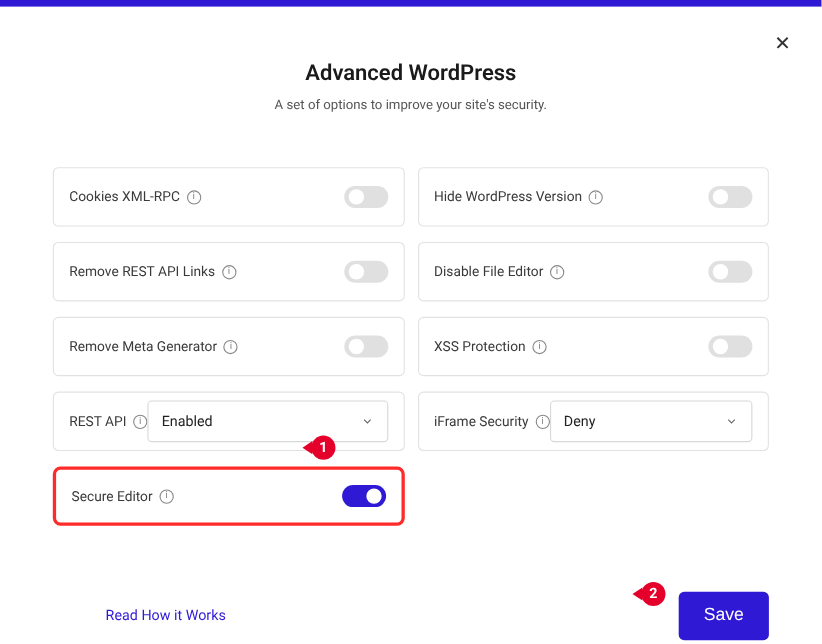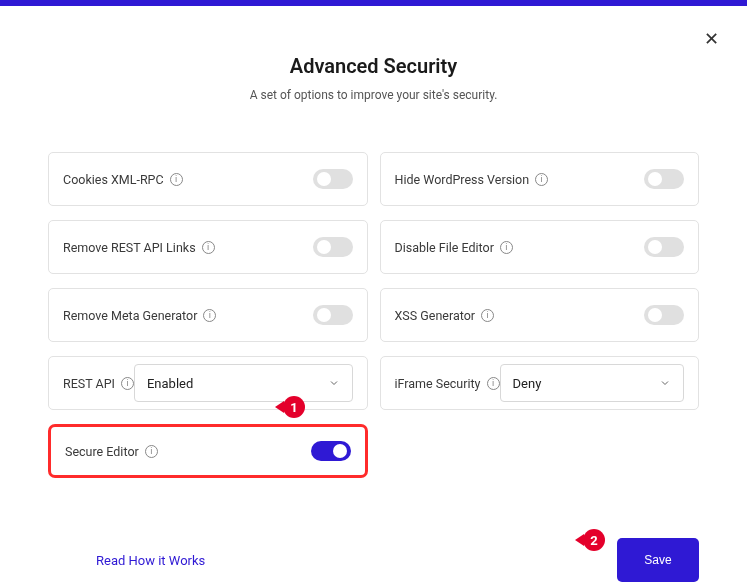--- a/index.html
+++ b/index.html
@@ -146,21 +146,21 @@
       text-decoration: none;
       cursor: pointer;
     }
     .save-btn {
       background: #2f19d4;
       color: #fff;
       border: none;
       border-radius: 5px;
       width: 82px;
       height: 44px;
-      font-size: 12px;
+      font-size: 16px;
       font-weight: 500;
       cursor: pointer;
       position: relative;
     }
     .callout {
       position: absolute;
       background: #e4002b;
       color: #fff;
       font-size: 13px;
       font-weight: 700;
@@ -185,21 +185,21 @@
     .callout.c1 { top: 396px; left: 283px; }
     .callout.c2 { top: 529px; left: 583px; }
   </style>
 </head>
 <body>
 
 <div class="topbar"></div>
 <div class="close-x">✕</div>
 
 <div class="header">
-  <h1>Advanced Security</h1>
+  <h1>Advanced WordPress</h1>
   <p>A set of options to improve your site's security.</p>
 </div>
 
 <div class="grid">
 
   <div class="card">
     <div class="label-wrap">
       <span>Cookies XML-RPC</span>
       <span class="info-icon">i</span>
     </div>
@@ -233,21 +233,21 @@
   <div class="card">
     <div class="label-wrap">
       <span>Remove Meta Generator</span>
       <span class="info-icon">i</span>
     </div>
     <div class="toggle off"></div>
   </div>
 
   <div class="card">
     <div class="label-wrap">
-      <span>XSS Generator</span>
+      <span>XSS Protection</span>
       <span class="info-icon">i</span>
     </div>
     <div class="toggle off"></div>
   </div>
 
   <div class="select-card">
     <div class="label-wrap">
       <span>REST API</span>
       <span class="info-icon">i</span>
     </div>

